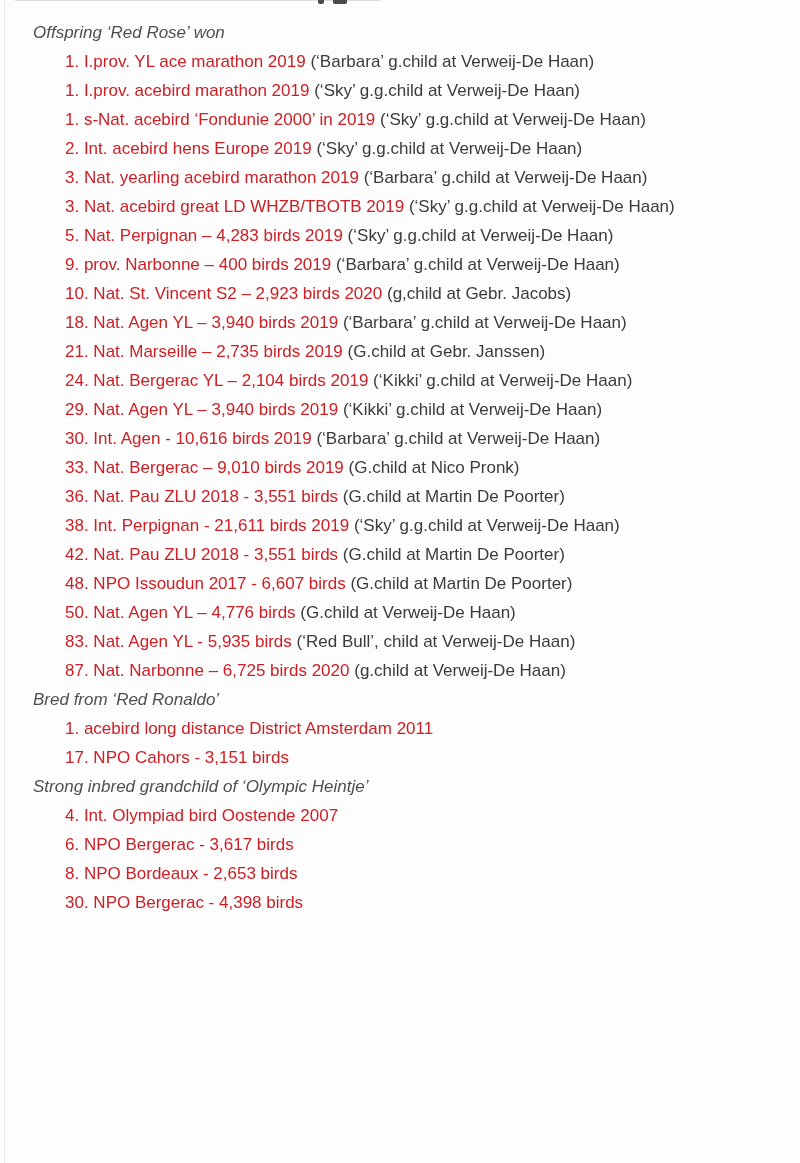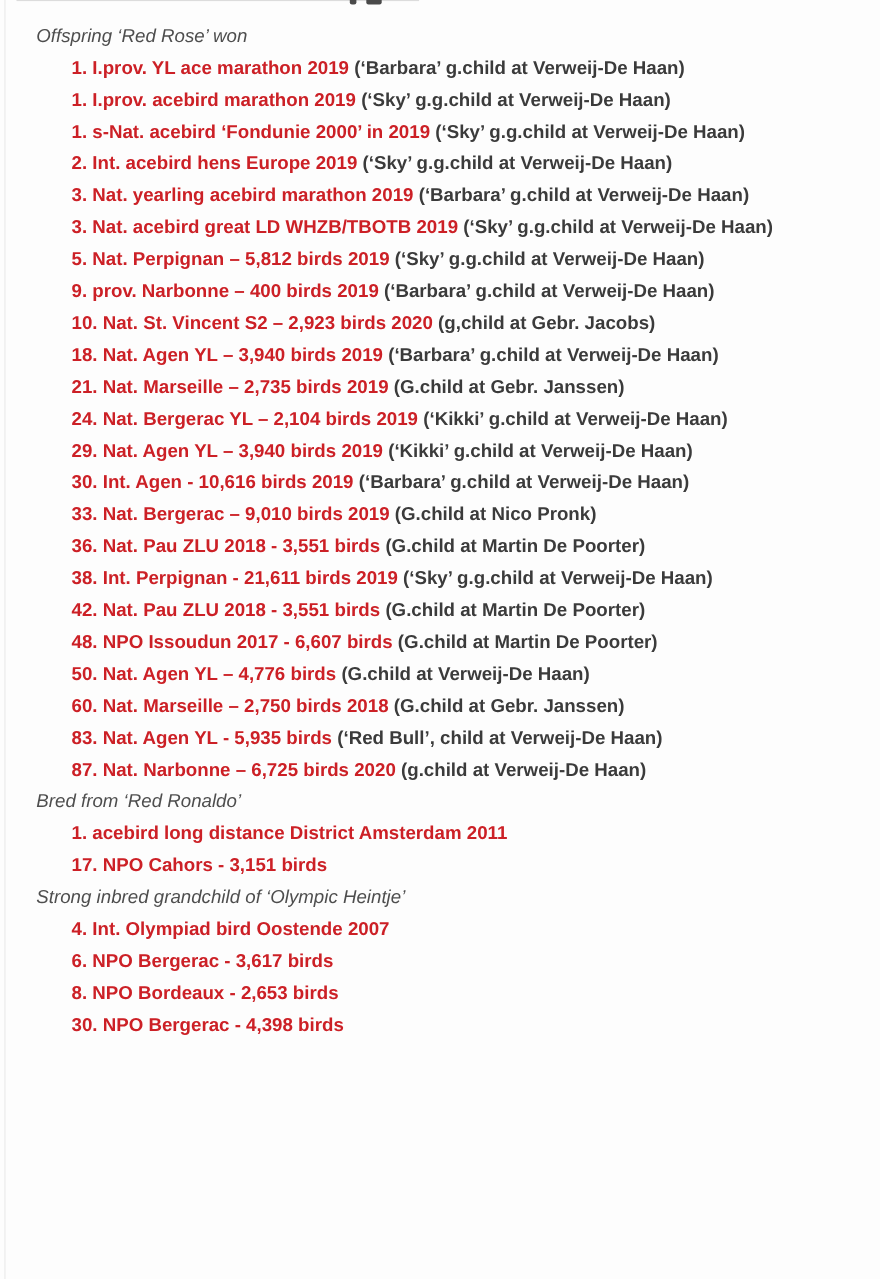--- a/index.html
+++ b/index.html
@@ -48,21 +48,21 @@
     font-style: italic;
     font-size: 17px;
     line-height: 29px;
     color: #4e4e4e;
     padding-left: 33px;
     white-space: nowrap;
   }
   .item {
     font-size: 17px;
     line-height: 29px;
-    font-weight: 700;
+    font-weight: 400;
     padding-left: 65px;
     white-space: nowrap;
   }
   .item .red { color: #cc2026; }
   .item .blk { color: #3b3b3b; }
 </style>
 </head>
 <body>
 
 <div class="left-edge"></div>
@@ -75,35 +75,34 @@
 
 <main class="content">
     <section>
       <div class="heading">Offspring ‘Red Rose’ won</div>
       <div class="item"><span class="red">1. I.prov. YL ace marathon 2019</span> <span class="blk">(‘Barbara’ g.child at Verweij-De Haan)</span></div>
       <div class="item"><span class="red">1. I.prov. acebird marathon 2019</span> <span class="blk">(‘Sky’ g.g.child at Verweij-De Haan)</span></div>
       <div class="item"><span class="red">1. s-Nat. acebird ‘Fondunie 2000’ in 2019</span> <span class="blk">(‘Sky’ g.g.child at Verweij-De Haan)</span></div>
       <div class="item"><span class="red">2. Int. acebird hens Europe 2019</span> <span class="blk">(‘Sky’ g.g.child at Verweij-De Haan)</span></div>
       <div class="item"><span class="red">3. Nat. yearling acebird marathon 2019</span> <span class="blk">(‘Barbara’ g.child at Verweij-De Haan)</span></div>
       <div class="item"><span class="red">3. Nat. acebird great LD WHZB/TBOTB 2019</span> <span class="blk">(‘Sky’ g.g.child at Verweij-De Haan)</span></div>
-      <div class="item"><span class="red">5. Nat. Perpignan – 5,812 birds 2019</span> <span class="blk">(‘Sky’ g.g.child at Verweij-De Haan)</span></div>
+      <div class="item"><span class="red">5. Nat. Perpignan – 4,283 birds 2019</span> <span class="blk">(‘Sky’ g.g.child at Verweij-De Haan)</span></div>
       <div class="item"><span class="red">9. prov. Narbonne – 400 birds 2019</span> <span class="blk">(‘Barbara’ g.child at Verweij-De Haan)</span></div>
       <div class="item"><span class="red">10. Nat. St. Vincent S2 – 2,923 birds 2020</span> <span class="blk">(g,child at Gebr. Jacobs)</span></div>
       <div class="item"><span class="red">18. Nat. Agen YL – 3,940 birds 2019</span> <span class="blk">(‘Barbara’ g.child at Verweij-De Haan)</span></div>
       <div class="item"><span class="red">21. Nat. Marseille – 2,735 birds 2019</span> <span class="blk">(G.child at Gebr. Janssen)</span></div>
       <div class="item"><span class="red">24. Nat. Bergerac YL – 2,104 birds 2019</span> <span class="blk">(‘Kikki’ g.child at Verweij-De Haan)</span></div>
       <div class="item"><span class="red">29. Nat. Agen YL – 3,940 birds 2019</span> <span class="blk">(‘Kikki’ g.child at Verweij-De Haan)</span></div>
       <div class="item"><span class="red">30. Int. Agen - 10,616 birds 2019</span> <span class="blk">(‘Barbara’ g.child at Verweij-De Haan)</span></div>
       <div class="item"><span class="red">33. Nat. Bergerac – 9,010 birds 2019</span> <span class="blk">(G.child at Nico Pronk)</span></div>
       <div class="item"><span class="red">36. Nat. Pau ZLU 2018 - 3,551 birds</span> <span class="blk">(G.child at Martin De Poorter)</span></div>
       <div class="item"><span class="red">38. Int. Perpignan - 21,611 birds 2019</span> <span class="blk">(‘Sky’ g.g.child at Verweij-De Haan)</span></div>
       <div class="item"><span class="red">42. Nat. Pau ZLU 2018 - 3,551 birds</span> <span class="blk">(G.child at Martin De Poorter)</span></div>
       <div class="item"><span class="red">48. NPO Issoudun 2017 - 6,607 birds</span> <span class="blk">(G.child at Martin De Poorter)</span></div>
       <div class="item"><span class="red">50. Nat. Agen YL – 4,776 birds</span> <span class="blk">(G.child at Verweij-De Haan)</span></div>
-      <div class="item"><span class="red">60. Nat. Marseille – 2,750 birds 2018</span> <span class="blk">(G.child at Gebr. Janssen)</span></div>
       <div class="item"><span class="red">83. Nat. Agen YL - 5,935 birds</span> <span class="blk">(‘Red Bull’, child at Verweij-De Haan)</span></div>
       <div class="item"><span class="red">87. Nat. Narbonne – 6,725 birds 2020</span> <span class="blk">(g.child at Verweij-De Haan)</span></div>
     </section>
     <section>
       <div class="heading">Bred from ‘Red Ronaldo’</div>
       <div class="item"><span class="red">1. acebird long distance District Amsterdam 2011</span></div>
       <div class="item"><span class="red">17. NPO Cahors - 3,151 birds</span></div>
     </section>
     <section>
       <div class="heading">Strong inbred grandchild of ‘Olympic Heintje’</div>

